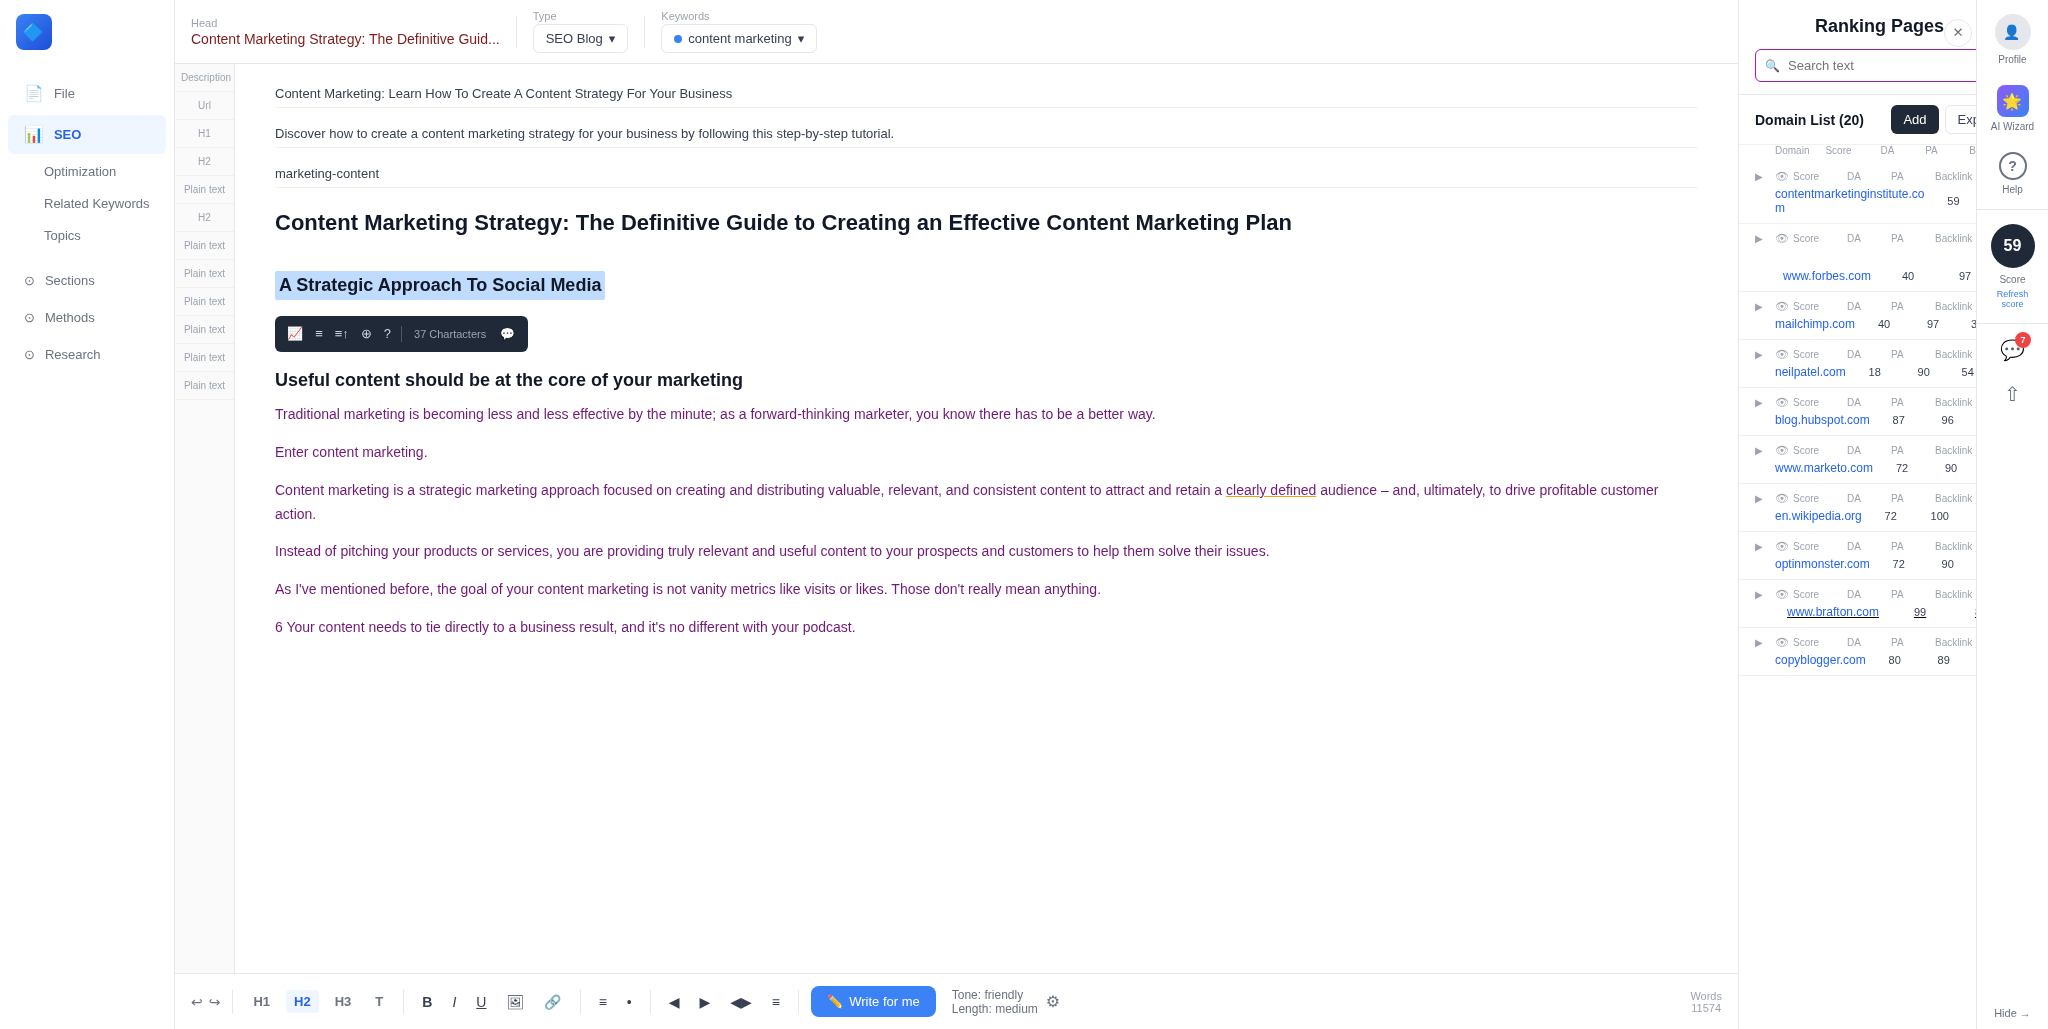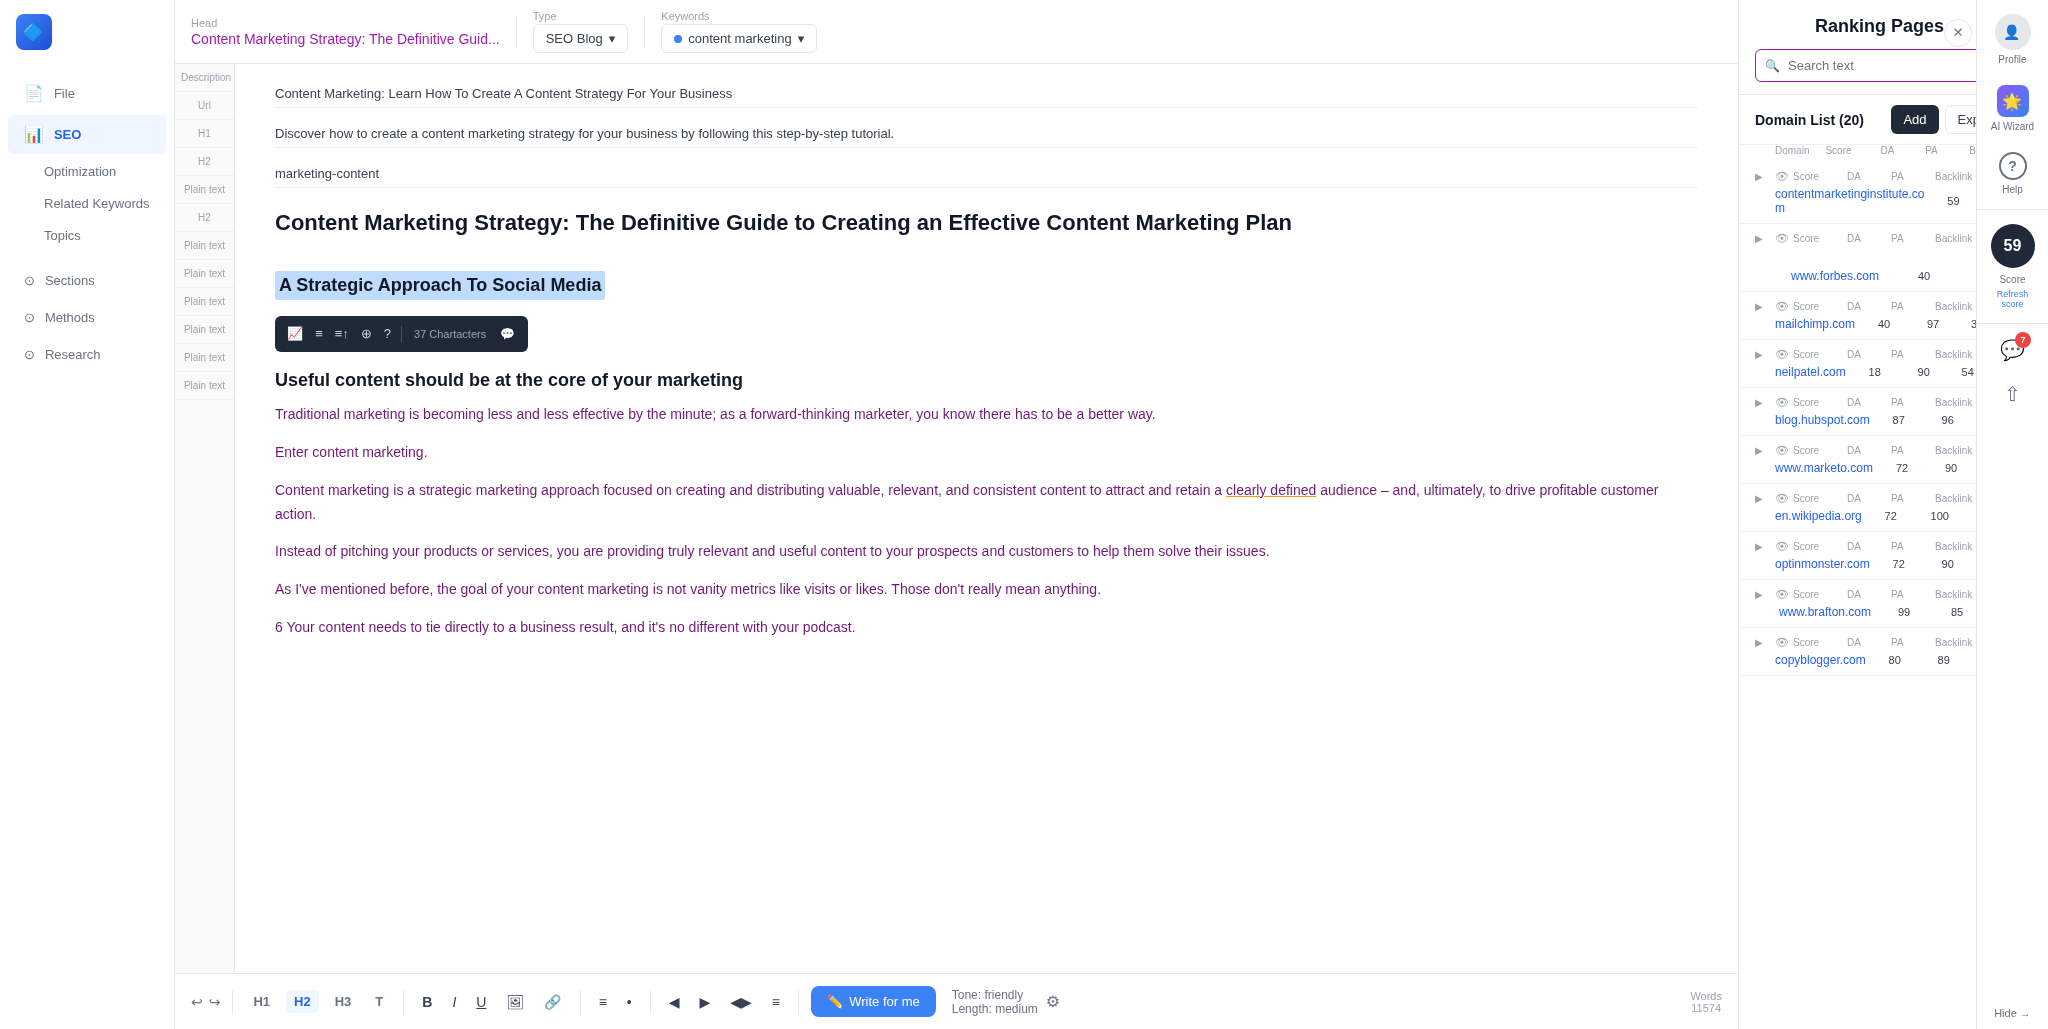--- a/index.html
+++ b/index.html
@@ -68,21 +68,21 @@
       height: 64px;
       background: #fff;
       border-bottom: 1px solid #e5e7eb;
       display: flex;
       align-items: center;
       padding: 0 16px;
       gap: 16px;
       z-index: 10;
     }
     .head-label { font-size: 11px; color: #9ca3af; }
-    .doc-title { font-size: 14px; color: #a21caf; font-weight: 500; max-width: 350px; overflow: hidden; text-overflow: ellipsis; white-space: nowrap; }
+    .doc-title { font-size: 14px; color: #7f1d1d; font-weight: 500; max-width: 350px; overflow: hidden; text-overflow: ellipsis; white-space: nowrap; }
     .top-bar-divider { width: 1px; height: 32px; background: #e5e7eb; }
     .type-selector {
       display: flex;
       align-items: center;
       gap: 6px;
       padding: 6px 12px;
       border: 1px solid #e5e7eb;
       border-radius: 6px;
       cursor: pointer;
       background: #fff;
@@ -628,21 +628,21 @@
         <div class="domain-row">
     <div class="domain-row-top">
       <span class="chevron">▶</span>
       <span class="eye-icon" style="font-size:11px;">👁</span>
       <span style="font-size:10px;color:#9ca3af;">Score</span>
       <span style="font-size:10px;color:#9ca3af;">DA</span>
       <span style="font-size:10px;color:#9ca3af;">PA</span>
       <span style="font-size:10px;color:#9ca3af;">Backlink</span>
       <span style="font-size:10px;color:#9ca3af;">Words</span>
     </div>
-    <div style="display:grid;grid-template-columns:16px 1fr 50px 40px 40px 65px 55px;gap:20px;align-items:center;margin-top:24px;">
+    <div style="display:grid;grid-template-columns:16px 1fr 50px 40px 40px 65px 55px;gap:12px;align-items:center;margin-top:24px;">
       <span></span>
       <a class="domain-link">www.forbes.com</a>
       <span class="domain-col-val">40</span>
       <span class="domain-col-val">97</span>
       <span class="domain-col-val">54</span>
       <span class="domain-col-val">2325</span>
 
     </div>
   </div>
         <div class="domain-row">
@@ -768,21 +768,21 @@
         <div class="domain-row">
     <div class="domain-row-top">
       <span class="chevron">▶</span>
       <span class="eye-icon" style="font-size:11px;">👁</span>
       <span style="font-size:10px;color:#9ca3af;">Score</span>
       <span style="font-size:10px;color:#9ca3af;">DA</span>
       <span style="font-size:10px;color:#9ca3af;">PA</span>
       <span style="font-size:10px;color:#9ca3af;">Backlink</span>
       <span style="font-size:10px;color:#9ca3af;">Words</span>
     </div>
-    <div style="display:grid;grid-template-columns:16px 1fr 50px 40px 40px 65px 55px;gap:8px;align-items:center;">
+    <div style="display:grid;grid-template-columns:16px 1fr 50px 40px 40px 65px 55px;gap:16px;align-items:center;text-decoration:underline;">
       <span></span>
       <a class="domain-link">www.brafton.com</a>
       <span class="domain-col-val">99</span>
       <span class="domain-col-val">85</span>
       <span class="domain-col-val">41</span>
       <span class="domain-col-val">449</span>
 
     </div>
   </div>
         <div class="domain-row">

